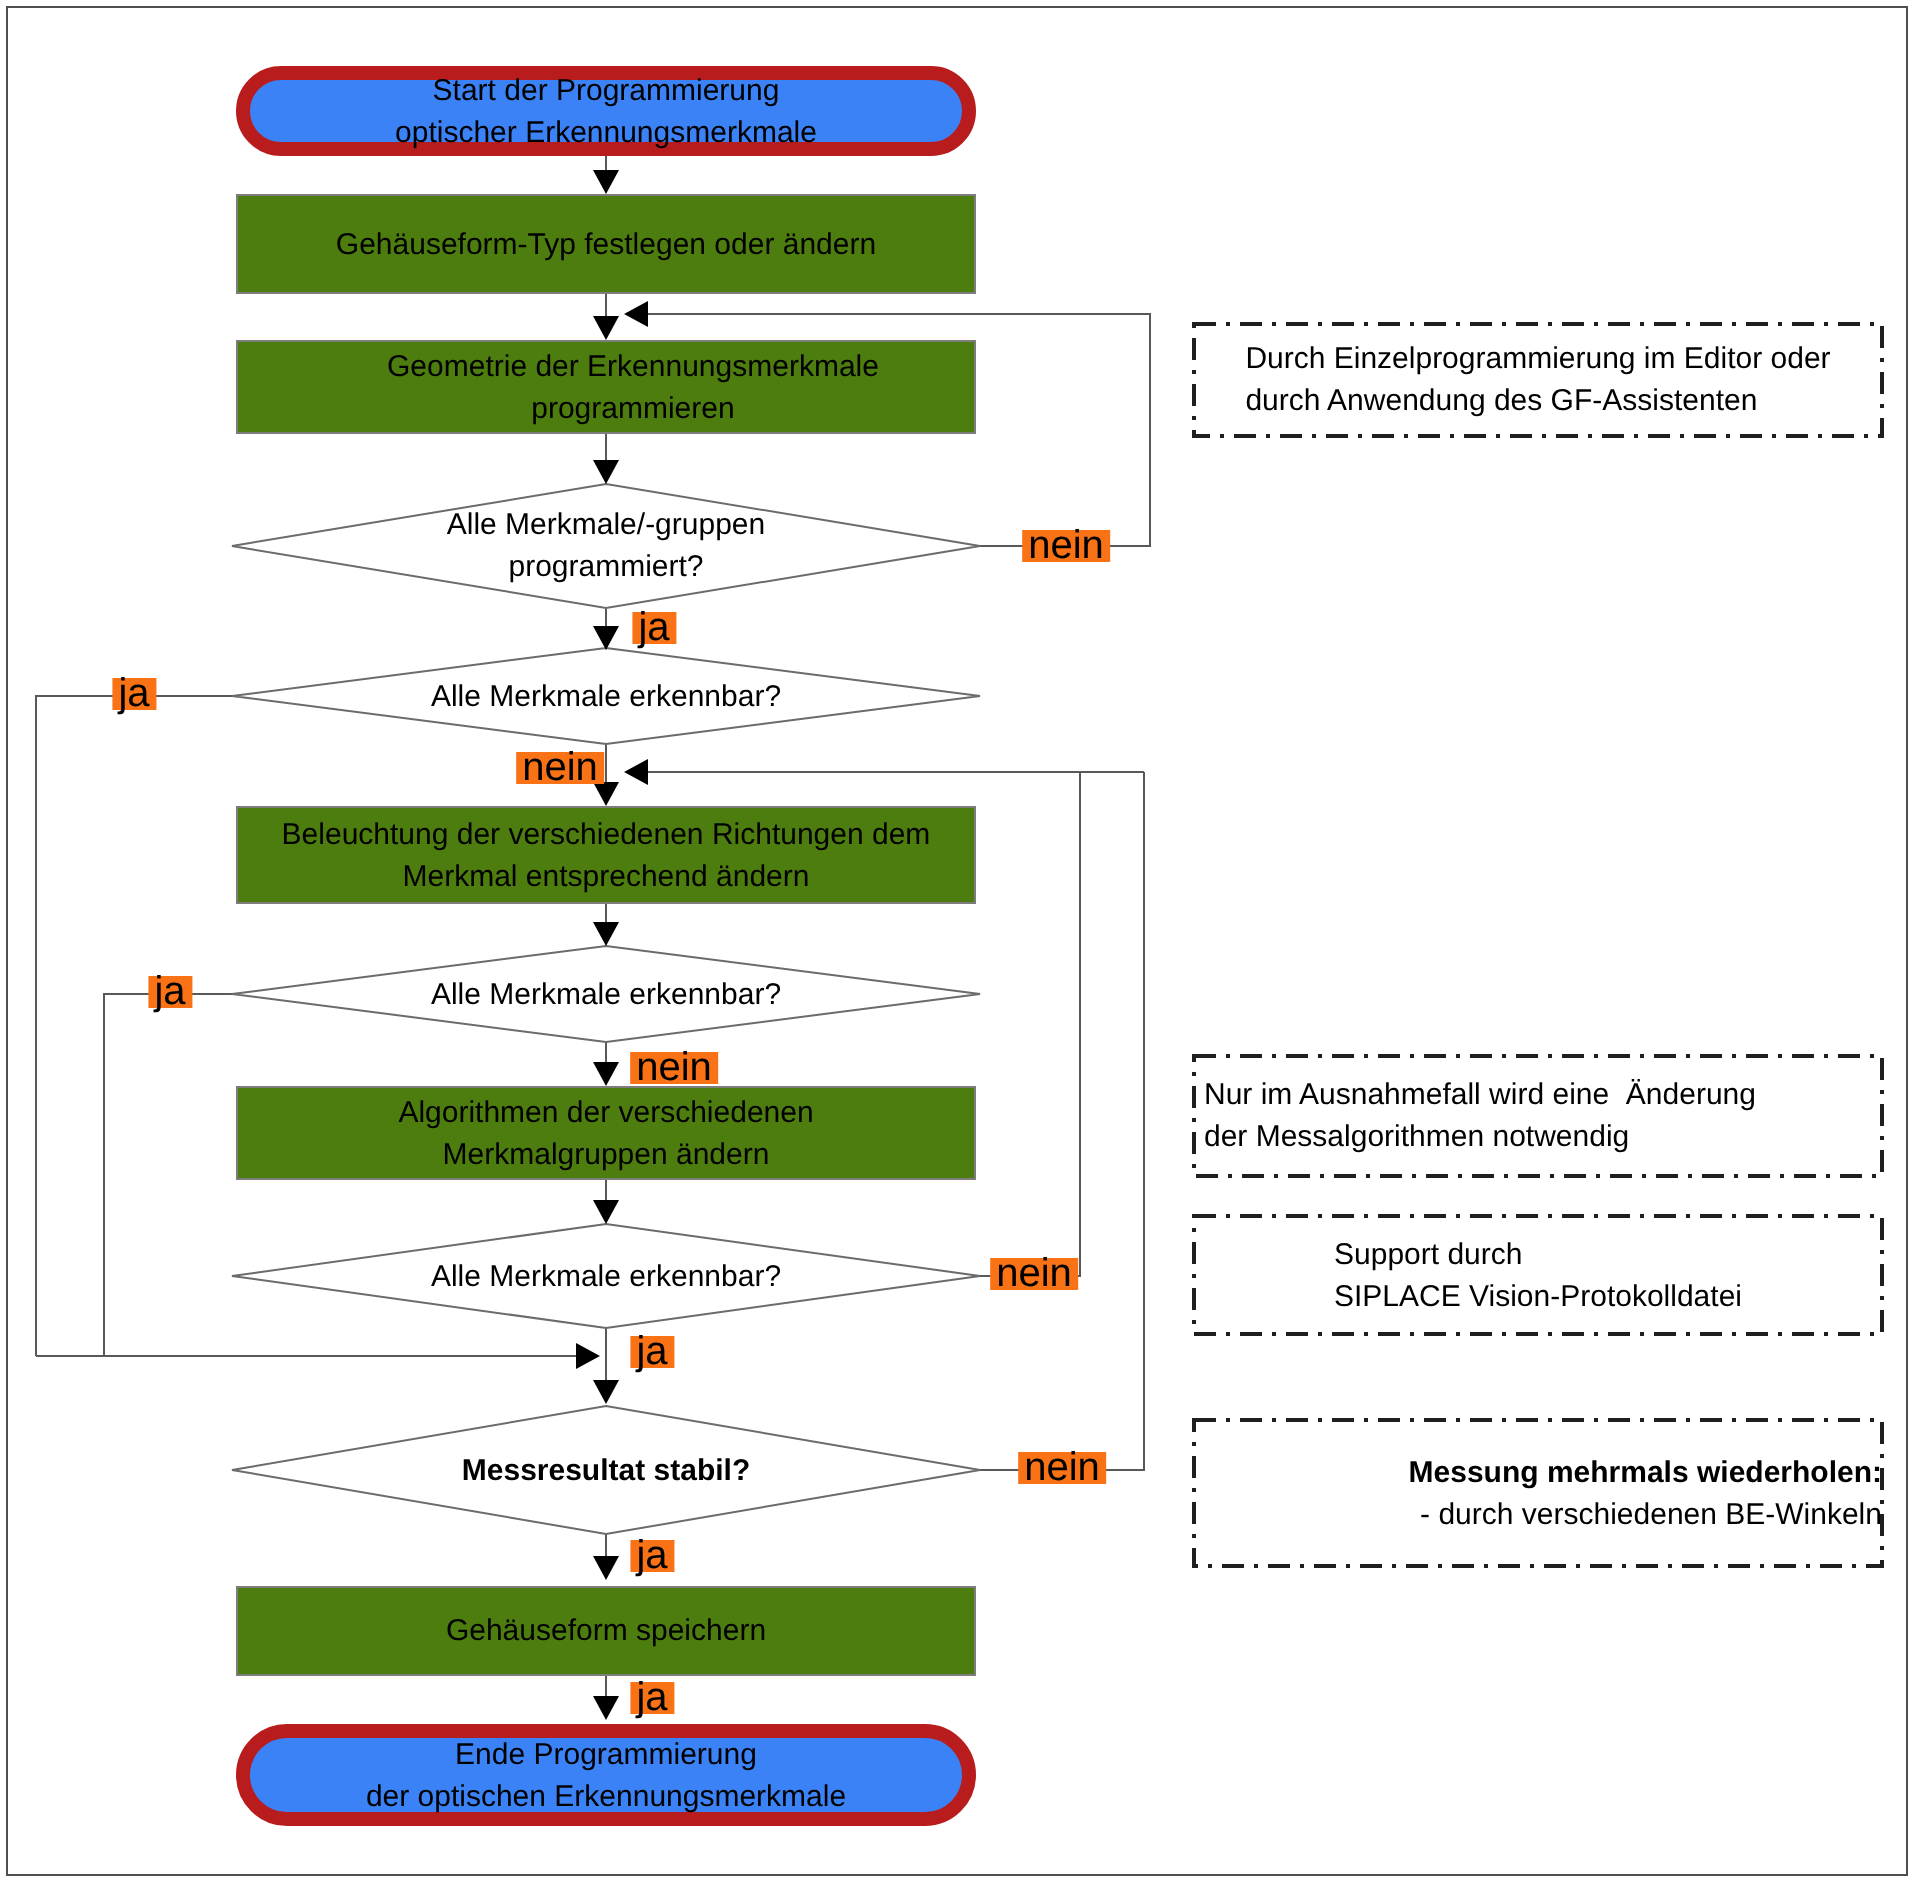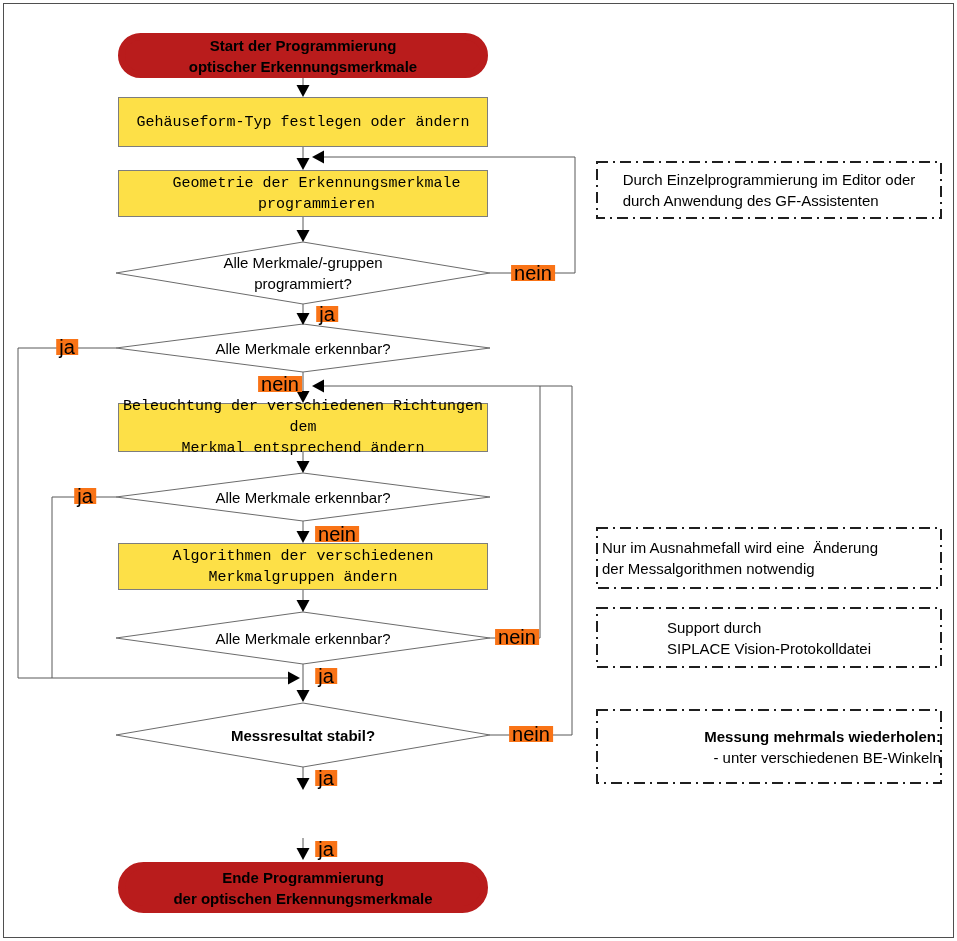--- a/index.html
+++ b/index.html
@@ -17,22 +17,22 @@
   }
   svg.layer{position:absolute;left:0;top:0;}
   .node{
     position:absolute;
     display:flex;align-items:center;justify-content:center;
     text-align:center;
     font-size:15px;line-height:21px;
     white-space:pre-wrap;
     box-sizing:border-box;
   }
-  .process{border:1px solid #7d7d7d;background:#fde047;font-family:Liberation Mono, monospace;}
-  .terminal{border:7px solid #b91c1c;background:#b91c1c;font-weight:bold;}
+  .process{border:1px solid #7d7d7d;background:#4d7c0f;}
+  .terminal{border:7px solid #b91c1c;background:#3b82f6;}
   .diamond-text{background:transparent;}
   .bold{font-weight:bold;}
   .edge-label{
     position:absolute;
     transform:translate(-50%,-50%);
     font-size:20px;line-height:16px;
     background:#f97316;padding:0 3px;
     white-space:nowrap;
   }
   .annotation{
@@ -146,20 +146,23 @@
   </div>
 
   <div class="node diamond-text" style="left:153px;top:616px;width:300px;height:44px;">
     <span>Alle Merkmale erkennbar?</span>
   </div>
 
   <div class="node diamond-text bold" style="left:153px;top:706px;width:300px;height:58px;">
     <span>Messresultat stabil?</span>
   </div>
 
+  <div class="node process" style="left:118px;top:793px;width:370px;height:45px;">
+    <span>Gehäuseform speichern</span>
+  </div>
 
   <div class="node terminal" style="left:118px;top:862px;width:370px;height:51px;border-radius:26px;">
     <span>Ende Programmierung
 der optischen Erkennungsmerkmale</span>
   </div>
 
   <div class="edge-label" style="left:533px;top:273px;">nein</div>
   <div class="edge-label" style="left:327px;top:314px;">ja</div>
   <div class="edge-label" style="left:67px;top:347px;">ja</div>
   <div class="edge-label" style="left:280px;top:384px;">nein</div>
@@ -181,17 +184,17 @@
 der Messalgorithmen notwendig</span>
   </div>
 
   <div class="annotation" style="left:597px;top:608px;width:344px;height:59px;">
     <span>Support durch
 SIPLACE Vision-Protokolldatei</span>
   </div>
 
   <div class="annotation left" style="left:597px;top:710px;width:344px;height:73px;">
     <span class="bold">Messung mehrmals wiederholen:</span>
-    <span class="item">- unter verschiedenen BE-Winkeln</span>
+    <span class="item">- durch verschiedenen BE-Winkeln</span>
   </div>
 
   <div class="page-border"></div>
 </div>
 
 </body></html>

